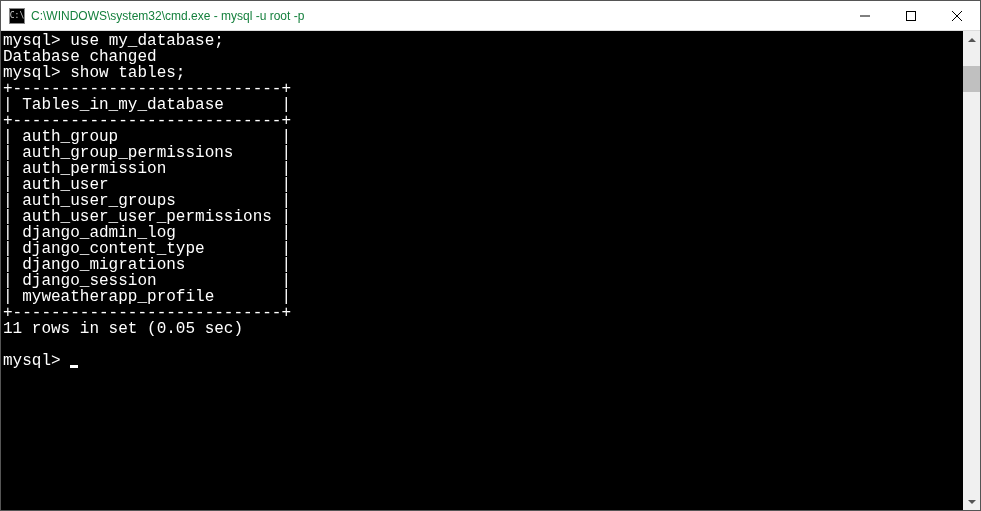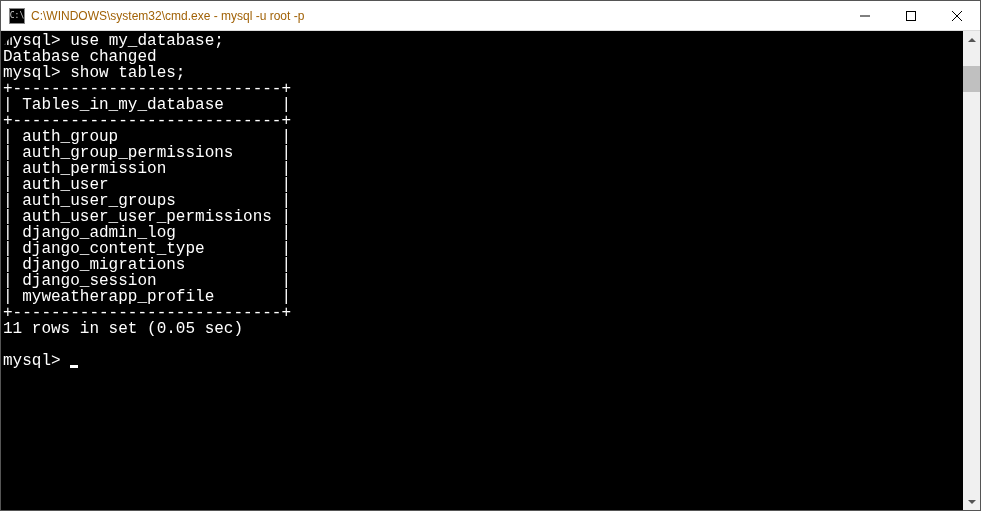--- a/index.html
+++ b/index.html
@@ -31,21 +31,21 @@
       border: 1px solid #888;
       display: flex;
       align-items: center;
       justify-content: center;
       font-size: 8px;
       color: #ccc;
       font-family: monospace;
     }
     .title-text {
       font-size: 12px;
-      color: #a16207;
+      color: #15803d;
       flex: 1;
     }
     .window-controls {
       display: flex;
       height: 100%;
     }
     .win-btn {
       width: 46px;
       height: 100%;
       display: flex;
@@ -71,21 +71,20 @@
       width: calc(100% - 17px);
       height: 100%;
       background: #000;
       color: #fff;
       font-family: Consolas, 'Courier New', monospace;
       font-size: 16px;
       line-height: 16px;
       padding: 2px 0 0 2px;
       white-space: pre;
       overflow: hidden;
-      border-radius: 27px;
     }
     .scrollbar {
       position: absolute;
       right: 0;
       top: 0;
       width: 17px;
       height: 100%;
       background: #f0f0f0;
     }
     .sb-arrow {

